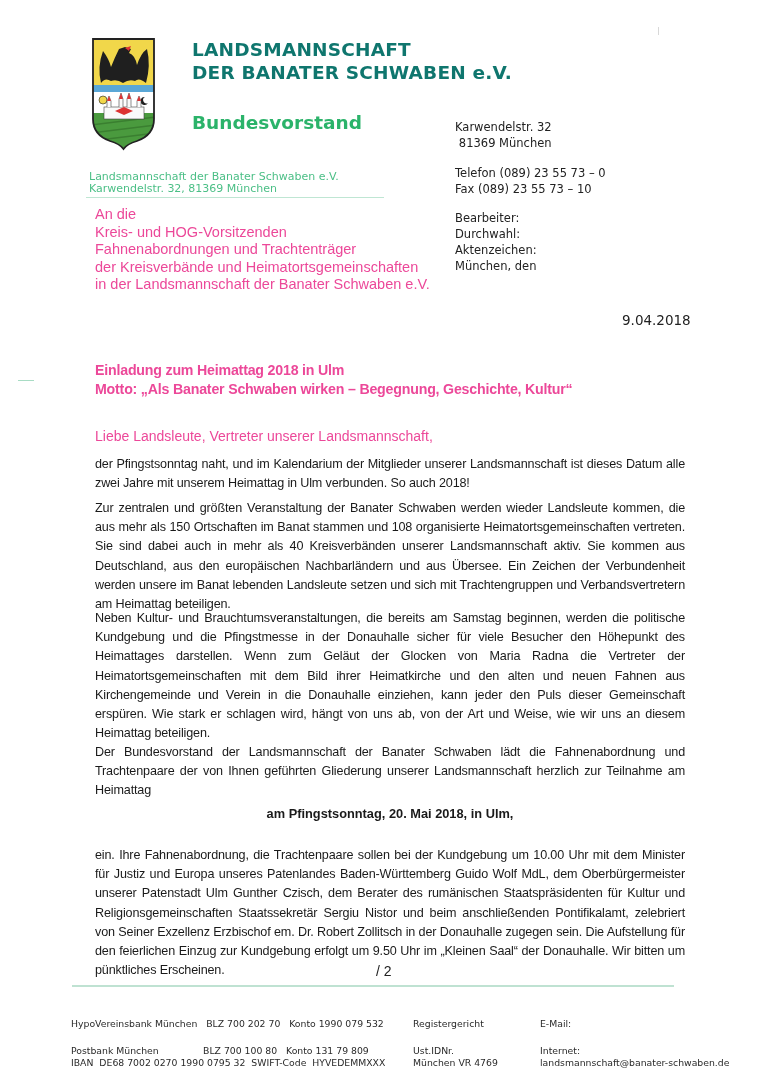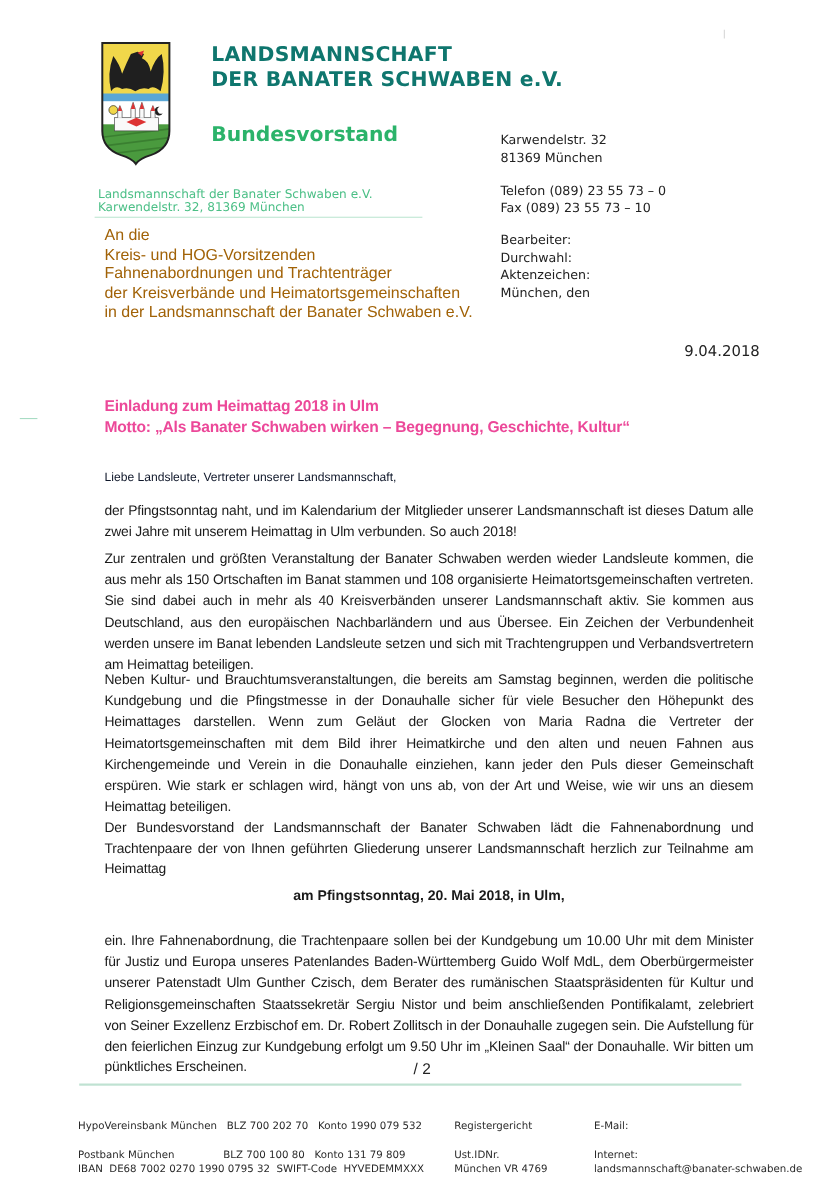--- a/index.html
+++ b/index.html
@@ -8,34 +8,34 @@
 
     
     .crest { left: 91px; top: 37px; width: 65px; height: 114px; }
     .org-title { left: 192px; top: 38px; color: #0f766e; font-weight: bold; font-size: 18.5px; line-height: 23px; letter-spacing: 0.2px; font-family: "DejaVu Sans", sans-serif; }
     .org-sub { left: 192px; top: 112px; color: #2bb36a; font-weight: bold; font-size: 18.5px; font-family: "DejaVu Sans", sans-serif; }
 
     .return-addr { left: 89px; top: 171px; color: #4bbf86; font-size: 11px; line-height: 12px; font-family: "DejaVu Sans", sans-serif; }
     .return-rule { left: 86px; top: 197px; width: 298px; height: 1px; background: #bfe6d3; }
 
     .sender-block { left: 455px; font-size: 11.5px; line-height: 16px; color: #222; font-family: "DejaVu Sans", sans-serif; }
-    .sender-addr { top: 119px; }
+    .sender-addr { top: 119px; text-align: right; }
     .sender-contact { top: 165px; }
     .sender-meta { top: 210px; }
 
-    .recipient { left: 95px; top: 206px; font-size: 14.5px; line-height: 17.5px; color: #a16207; font-family: "Liberation Sans", sans-serif; }
+    .recipient { left: 95px; top: 206px; font-size: 14.5px; line-height: 17.5px; color: #ec4899; font-family: "Liberation Sans", sans-serif; }
 
     .date { left: 622px; top: 312px; font-size: 13.5px; font-family: "DejaVu Sans", sans-serif; color: #222; }
 
     .margin-mark { left: 18px; top: 380px; width: 16px; height: 1px; background: #a8dcc4; }
 
     
     .subject { left: 95px; top: 361px; font-family: "Liberation Sans", sans-serif; font-weight: bold; font-size: 14.2px; line-height: 19px; color: #ec4899; letter-spacing: -0.2px; }
 
-    .salutation { left: 95px; top: 428px; font-family: "Liberation Sans", sans-serif; font-size: 11px; color: #0f172a; }
+    .salutation { left: 95px; top: 428px; font-family: "Liberation Sans", sans-serif; font-size: 14px; color: #ec4899; }
 
     .body { left: 95px; width: 590px; font-family: "Liberation Sans", sans-serif; font-size: 12.6px; line-height: 19.2px; color: #1a1a1a; text-align: justify; letter-spacing: -0.15px; }
     .p1 { top: 455px; }
     .p2 { top: 499px; }
     .p3 { top: 609px; }
     .p4 { top: 743px; }
     .highlight { left: 95px; width: 590px; top: 806px; text-align: center; font-weight: bold; font-family: "Liberation Sans", sans-serif; font-size: 12.8px; color: #1a1a1a; }
     .p5 { top: 828px; margin-top: 18px; }
 
     .page-cont { left: 376px; top: 963px; font-size: 14px; font-family: "Liberation Sans", sans-serif; color: #222; }

